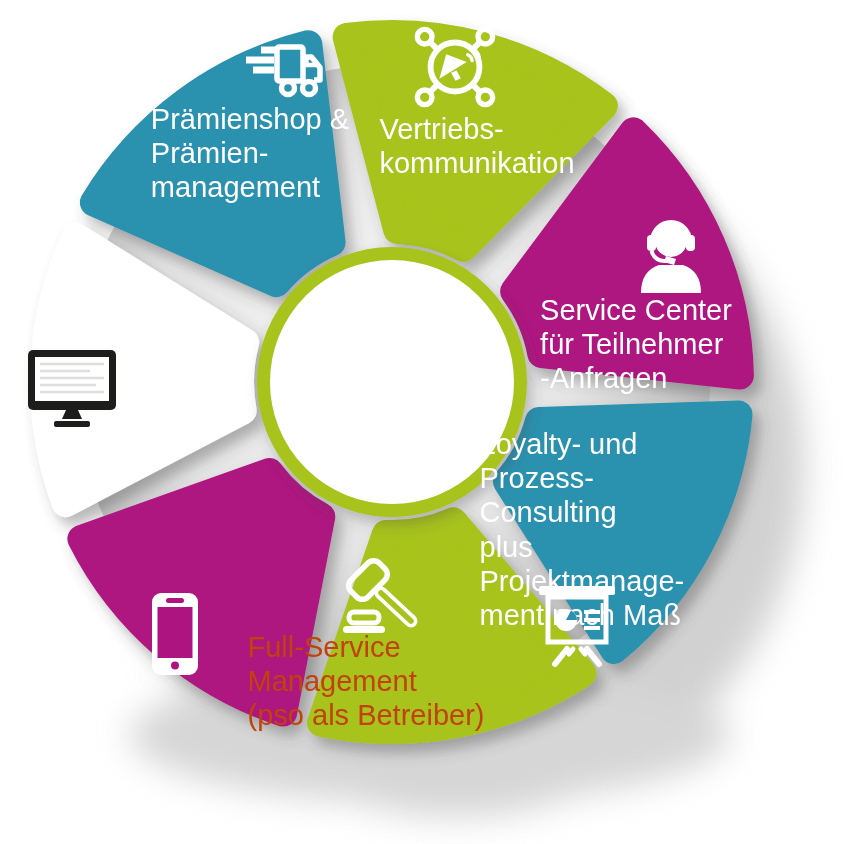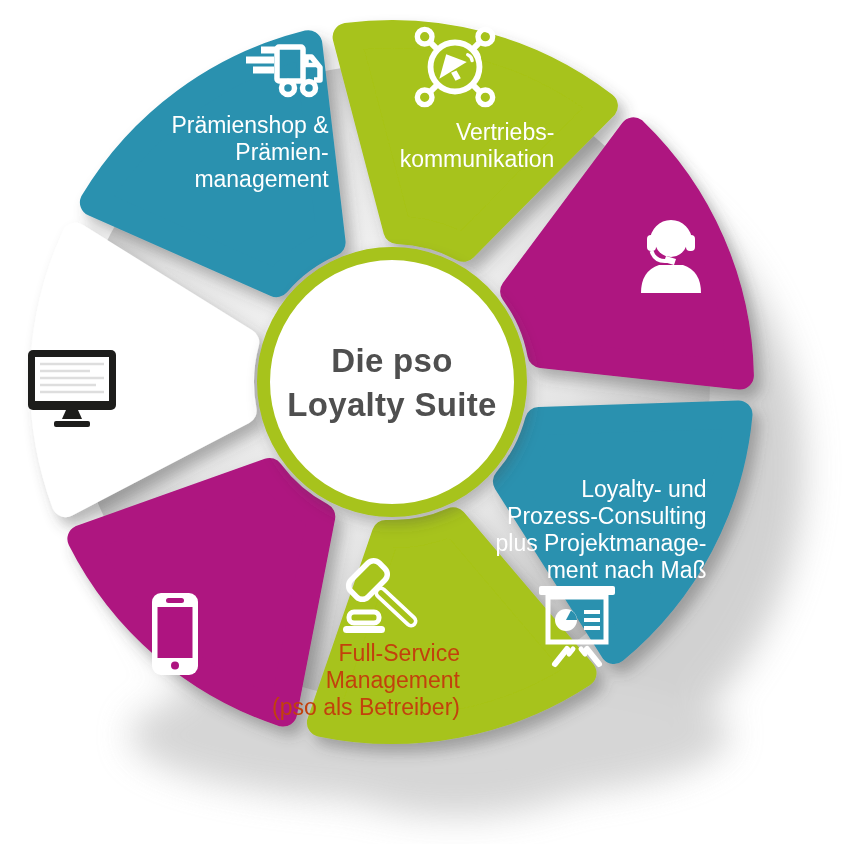--- a/index.html
+++ b/index.html
@@ -3,22 +3,22 @@
 <meta charset="utf-8">
 <style>
   html,body{margin:0;padding:0;background:#ffffff;}
   .stage{
     position:relative;width:844px;height:844px;overflow:hidden;background:#ffffff;
     font-family:"Liberation Sans","DejaVu Sans",sans-serif;
   }
   .stage svg.wheel{position:absolute;left:0;top:0;}
   .seg-label{
     position:absolute;transform:translate(-50%,-50%);
-    white-space:pre-line;text-align:right;
-    font-size:23px;line-height:1.18;font-weight:400;
+    white-space:pre-line;text-align:left;
+    font-size:29px;line-height:1.18;font-weight:400;
   }
   .center-title{
     position:absolute;left:392px;top:383px;transform:translate(-50%,-50%);
     white-space:pre-line;text-align:center;
     font-size:33px;line-height:1.32;font-weight:bold;color:#4f4f4f;
     letter-spacing:.3px;
   }
   .icon{position:absolute;transform:translate(-50%,-50%);line-height:0;}
 </style>
 </head>
@@ -58,25 +58,26 @@
       <path d="M538.9 421.0 L738.5 414.5 A348 348 0 0 1 614.0 650.0 L506.9 481.5 A152 152 0 0 0 538.9 421.0 Z" fill="#2b91af" stroke="#2b91af"></path>
       <path d="M453.1 521.2 L582.5 673.2 A348 348 0 0 1 320.9 722.7 L385.9 533.9 A152 152 0 0 0 453.1 521.2 Z" fill="#a7c31a" stroke="#a7c31a"></path>
       <path d="M321.3 516.6 L283.2 712.6 A348 348 0 0 1 81.4 538.9 L269.5 472.0 A152 152 0 0 0 321.3 516.6 Z" fill="#ae1480" stroke="#ae1480"></path>
       <path d="M242.7 410.6 L65.7 503.1 A348 348 0 0 1 75.7 236.9 L245.3 342.3 A152 152 0 0 0 242.7 410.6 Z" fill="#ffffff" stroke="#ffffff"></path>
       <path d="M276.4 283.2 L93.9 202.5 A348 348 0 0 1 308.3 44.2 L331.6 242.5 A152 152 0 0 0 276.4 283.2 Z" fill="#2b91af" stroke="#2b91af"></path>
     </g>
 
     <circle cx="392" cy="382" r="128.5" fill="#ffffff" stroke-width="13" filter="url(#ringShadow)" stroke="#a7c31a"></circle>
   </svg>
 
-  <div class="center-title" style="color: rgb(79, 79, 79);">Die pso
-Loyalty Suite</div>
 
   <div class="seg-label" style="left: 477px; top: 146px; color: rgb(255, 255, 255);">Vertriebs-
 kommunikation</div>
+  <div class="seg-label" style="left: 636px; top: 344px; color: rgb(255, 255, 255);">Service Center
+für Teilnehmer
+-Anfragen</div>
   <div class="seg-label" style="left: 601px; top: 530px; color: rgb(255, 255, 255);">Loyalty- und
 Prozess-Consulting
 plus Projektmanage-
 ment nach Maß</div>
   <div class="seg-label" style="left: 366px; top: 681px; color: #c2410c;">Full-Service
 Management
 (pso als Betreiber)</div>
   <div class="seg-label" style="left: 250px; top: 153px; color: rgb(255, 255, 255);">Prämienshop &amp;
 Prämien-
 management</div>

